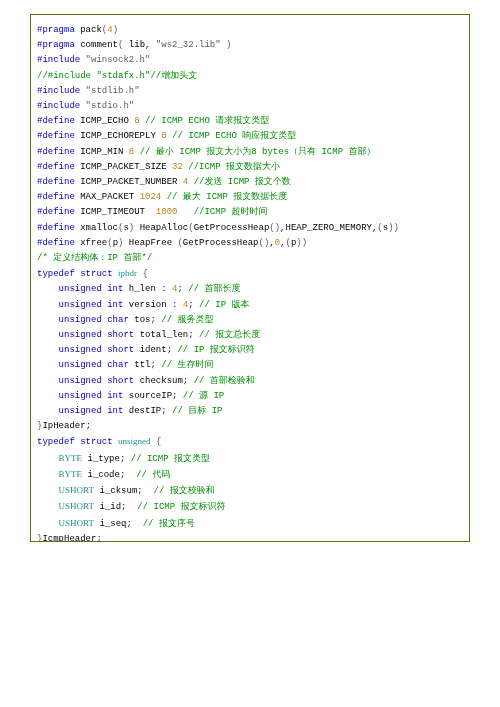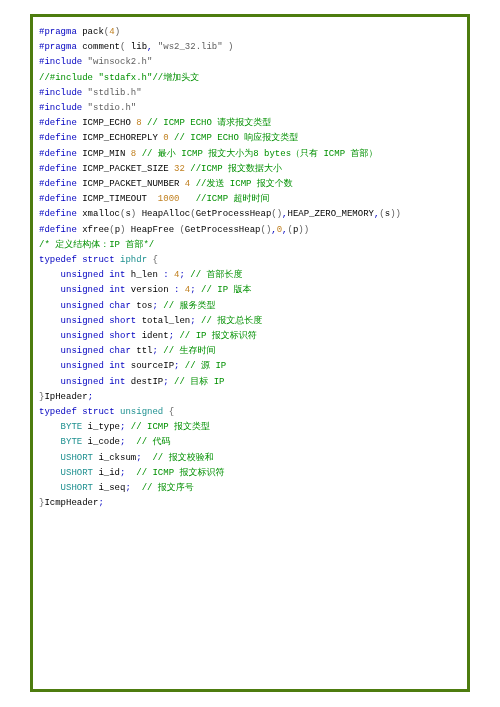--- a/index.html
+++ b/index.html
@@ -6,71 +6,73 @@
     margin: 0;
     padding: 0;
     background: #ffffff;
     width: 500px;
     height: 707px;
     overflow: hidden;
     font-family: "SimSun", "NSimSun", "Courier New", monospace;
   }
   .page {
     box-sizing: border-box;
-    border: 3px solid #4d7c0f;
+    border: 1px solid #4d7c0f;
     margin: 14px 30px;
     padding: 8px 6px 8px 6px;
     width: 440px;
-    height: 678px;
+    height: 528px;
     overflow: hidden;
   }
   .line {
     font-size: 9px;
     line-height: 15.2px;
     white-space: pre;
     color: #000;
   }
   .kw   { color: #0000c0; }   
   .str  { color: #5f5f5f; }   
   .num  { color: #c08020; }   
   .cmt  { color: #009000; }   
-  .typ  { color: #1e9090; }   
+  .typ  { color: #1e9090; font-family: Liberation Serif, serif; }   
   .id   { color: #000000; }   
 </style>
 </head>
 <body>
 
 <div class="page">
   <div id="code-container">
       <div class="line"><span class="kw">#pragma</span><span class="id"> pack</span><span class="str">(</span><span class="num">4</span><span class="str">)</span></div>
       <div class="line"><span class="kw">#pragma</span><span class="id"> comment</span><span class="str">(</span><span class="id"> lib</span><span class="kw">,</span><span class="str"> "ws2_32.lib" </span><span class="str">)</span></div>
       <div class="line"><span class="kw">#include </span><span class="str">"winsock2.h"</span></div>
       <div class="line"><span class="cmt">//#include "stdafx.h"//增加头文</span></div>
       <div class="line"><span class="kw">#include </span><span class="str">"stdlib.h"</span></div>
       <div class="line"><span class="kw">#include </span><span class="str">"stdio.h"</span></div>
       <div class="line"><span class="id"></span></div>
       <div class="line"><span class="kw">#define</span><span class="id"> ICMP_ECHO </span><span class="num">8</span><span class="id"> </span><span class="cmt">// ICMP ECHO 请求报文类型</span></div>
       <div class="line"><span class="kw">#define</span><span class="id"> ICMP_ECHOREPLY </span><span class="num">0</span><span class="id"> </span><span class="cmt">// ICMP ECHO 响应报文类型</span></div>
       <div class="line"><span class="kw">#define</span><span class="id"> ICMP_MIN </span><span class="num">8</span><span class="id"> </span><span class="cmt">// 最小 ICMP 报文大小为8 bytes（只有 ICMP 首部）</span></div>
       <div class="line"><span class="id"></span></div>
       <div class="line"><span class="kw">#define</span><span class="id"> ICMP_PACKET_SIZE </span><span class="num">32</span><span class="id"> </span><span class="cmt">//ICMP 报文数据大小</span></div>
       <div class="line"><span class="kw">#define</span><span class="id"> ICMP_PACKET_NUMBER </span><span class="num">4</span><span class="id"> </span><span class="cmt">//发送 ICMP 报文个数</span></div>
+      <div class="line"><span class="kw">#define</span><span class="id"> MAX_PACKET </span><span class="num">1024</span><span class="id"> </span><span class="cmt">// 最大 ICMP 报文数据长度</span></div>
       <div class="line"><span class="kw">#define</span><span class="id"> ICMP_TIMEOUT  </span><span class="num">1000</span><span class="id">   </span><span class="cmt">//ICMP 超时时间</span></div>
       <div class="line"><span class="id"></span></div>
       <div class="line"><span class="kw">#define</span><span class="id"> xmalloc</span><span class="str">(</span><span class="id">s</span><span class="str">)</span><span class="id"> HeapAlloc</span><span class="str">(</span><span class="id">GetProcessHeap</span><span class="str">()</span><span class="kw">,</span><span class="id">HEAP_ZERO_MEMORY</span><span class="kw">,</span><span class="str">(</span><span class="id">s</span><span class="str">))</span></div>
       <div class="line"><span class="kw">#define</span><span class="id"> xfree</span><span class="str">(</span><span class="id">p</span><span class="str">)</span><span class="id"> HeapFree </span><span class="str">(</span><span class="id">GetProcessHeap</span><span class="str">()</span><span class="kw">,</span><span class="num">0</span><span class="kw">,</span><span class="str">(</span><span class="id">p</span><span class="str">))</span></div>
       <div class="line"><span class="id"></span></div>
       <div class="line"><span class="cmt">/* 定义结构体：IP 首部*/</span></div>
       <div class="line"><span class="kw">typedef struct</span><span class="id"> </span><span class="typ">iphdr</span><span class="id"> </span><span class="str">{</span></div>
       <div class="line"><span class="id">    </span><span class="kw">unsigned int</span><span class="id"> h_len </span><span class="kw">:</span><span class="id"> </span><span class="num">4</span><span class="kw">;</span><span class="id"> </span><span class="cmt">// 首部长度</span></div>
       <div class="line"><span class="id">    </span><span class="kw">unsigned int</span><span class="id"> version </span><span class="kw">:</span><span class="id"> </span><span class="num">4</span><span class="kw">;</span><span class="id"> </span><span class="cmt">// IP 版本</span></div>
       <div class="line"><span class="id">    </span><span class="kw">unsigned char</span><span class="id"> tos</span><span class="kw">;</span><span class="id"> </span><span class="cmt">// 服务类型</span></div>
       <div class="line"><span class="id">    </span><span class="kw">unsigned short</span><span class="id"> total_len</span><span class="kw">;</span><span class="id"> </span><span class="cmt">// 报文总长度</span></div>
       <div class="line"><span class="id">    </span><span class="kw">unsigned short</span><span class="id"> ident</span><span class="kw">;</span><span class="id"> </span><span class="cmt">// IP 报文标识符</span></div>
       <div class="line"><span class="id">    </span><span class="kw">unsigned char</span><span class="id"> ttl</span><span class="kw">;</span><span class="id"> </span><span class="cmt">// 生存时间</span></div>
+      <div class="line"><span class="id">    </span><span class="kw">unsigned short</span><span class="id"> checksum</span><span class="kw">;</span><span class="id"> </span><span class="cmt">// 首部检验和</span></div>
       <div class="line"><span class="id">    </span><span class="kw">unsigned int</span><span class="id"> sourceIP</span><span class="kw">;</span><span class="id"> </span><span class="cmt">// 源 IP</span></div>
       <div class="line"><span class="id">    </span><span class="kw">unsigned int</span><span class="id"> destIP</span><span class="kw">;</span><span class="id"> </span><span class="cmt">// 目标 IP</span></div>
       <div class="line"><span class="str">}</span><span class="id">IpHeader</span><span class="kw">;</span></div>
       <div class="line"><span class="id"></span></div>
       <div class="line"><span class="kw">typedef struct</span><span class="id"> </span><span class="typ">unsigned</span><span class="id"> </span><span class="str">{</span></div>
       <div class="line"><span class="id">    </span><span class="typ">BYTE</span><span class="id"> i_type</span><span class="kw">;</span><span class="id"> </span><span class="cmt">// ICMP 报文类型</span></div>
       <div class="line"><span class="id">    </span><span class="typ">BYTE</span><span class="id"> i_code</span><span class="kw">;</span><span class="id">  </span><span class="cmt">// 代码</span></div>
       <div class="line"><span class="id">    </span><span class="typ">USHORT</span><span class="id"> i_cksum</span><span class="kw">;</span><span class="id">  </span><span class="cmt">// 报文校验和</span></div>
       <div class="line"><span class="id">    </span><span class="typ">USHORT</span><span class="id"> i_id</span><span class="kw">;</span><span class="id">  </span><span class="cmt">// ICMP 报文标识符</span></div>
       <div class="line"><span class="id">    </span><span class="typ">USHORT</span><span class="id"> i_seq</span><span class="kw">;</span><span class="id">  </span><span class="cmt">// 报文序号</span></div>

